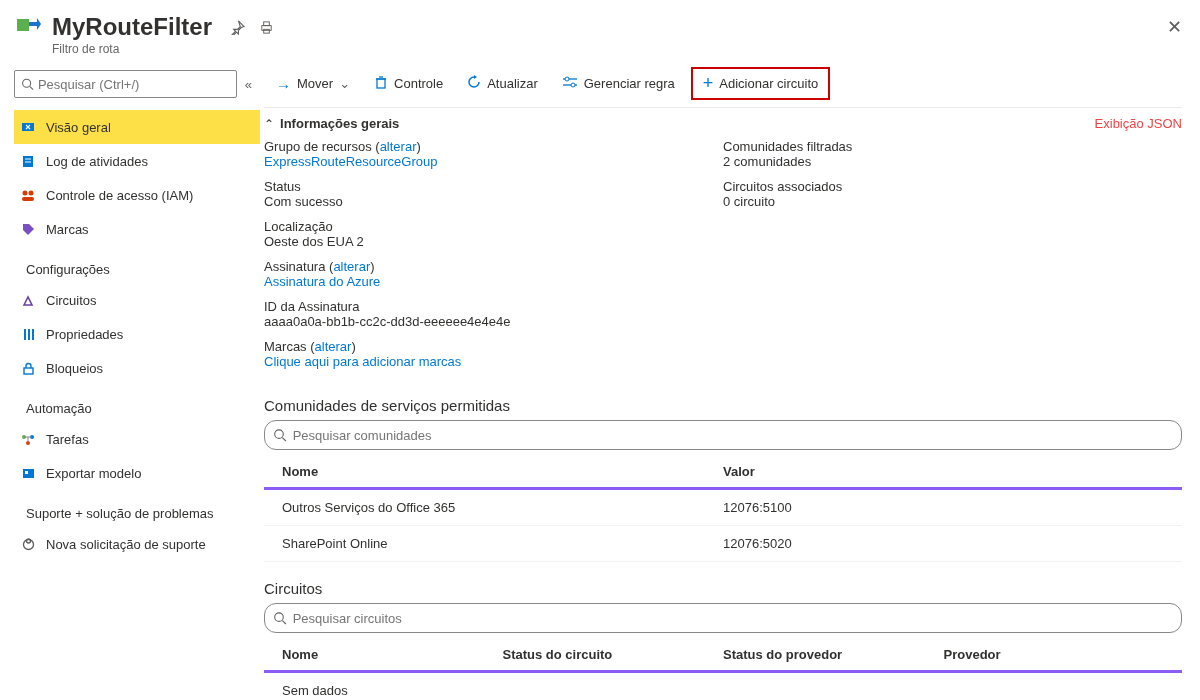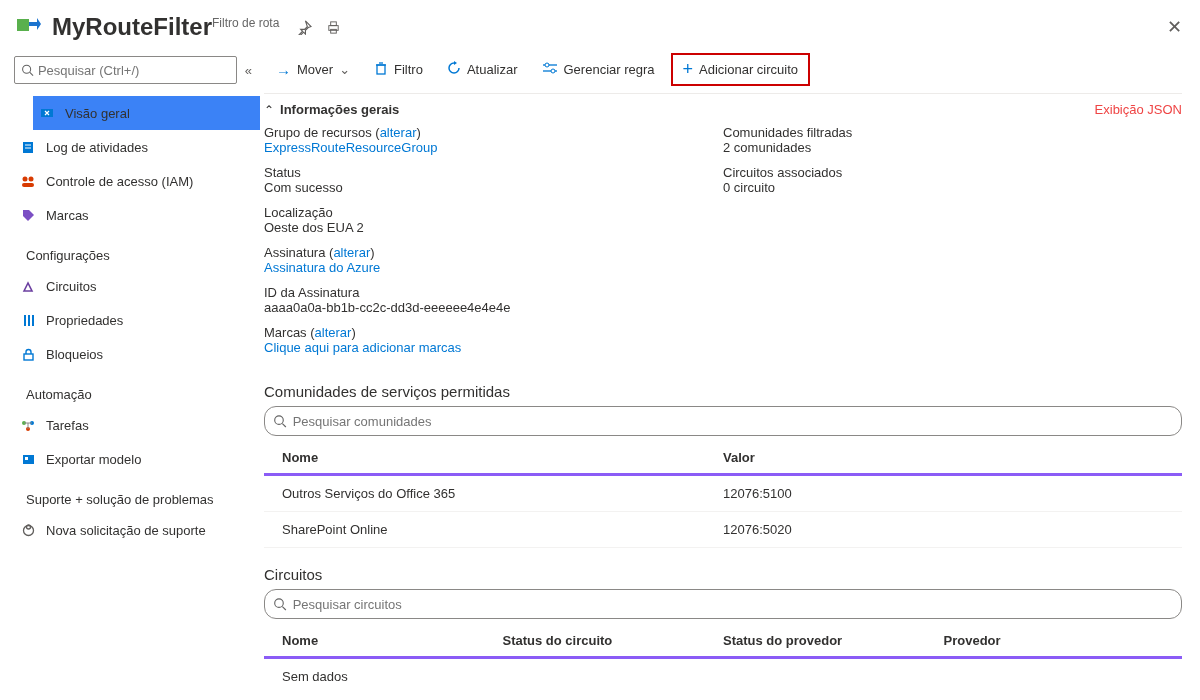--- a/index.html
+++ b/index.html
@@ -2,35 +2,35 @@
 <html><head>
 <meta charset="utf-8">
 <style>
   * { box-sizing: border-box; margin: 0; padding: 0; }
   body { font-family: "Segoe UI", Arial, sans-serif; font-size: 13px; color: #323130; background: #fff; width: 1200px; }
   .header { display: flex; align-items: flex-start; padding: 14px 18px 4px 14px; }
   .header-icon { width: 28px; height: 28px; margin-right: 10px; display:flex; align-items:center; justify-content:center; }
   .header-title { font-size: 24px; font-weight: 600; line-height: 1.1; }
   .header-subtitle { font-size: 12px; color: #666; margin-top: 2px; }
   .header-left { display:flex; align-items:flex-start; }
-  .header-title-block { display:flex; flex-direction:row; }
+  .header-title-block { display:flex; flex-direction:column; }
   .header-actions { display:flex; gap: 14px; margin-left: 18px; align-items:center; margin-top:6px; }
   .header-spacer { flex:1; }
   .close-x { font-size: 18px; color:#605e5c; cursor:pointer; margin-top:2px; }
   .pin-icon, .print-icon { color:#605e5c; cursor:pointer; }
 
   .layout { display:flex; }
   .sidebar { width: 260px; padding: 10px 0 0 14px; }
   .search-row { display:flex; align-items:center; gap:8px; margin-bottom:12px; padding-right:10px;}
   .search-box { flex:1; display:flex; align-items:center; border:1px solid #8a8886; height:28px; padding:0 6px; border-radius:2px; color:#616161;}
   .search-box input { border:none; outline:none; font-size:13px; width:100%; color:#616161; }
   .collapse-chevrons { color:#605e5c; cursor:pointer; font-size:13px; letter-spacing:-2px; }
 
   .nav-item { display:flex; align-items:center; height:34px; padding-left:6px; gap:10px; cursor:pointer; }
-  .nav-item.active { background:#3b82f6;margin-left:19px; }
+  .nav-item.active { background:#fde047; }
   .nav-item .nav-icon { width:16px; display:flex; justify-content:center; }
   .nav-group-label { font-size:13px; font-weight:400; color:#323130; margin: 16px 0 6px 12px; }
 
   .main { flex:1; padding: 0 18px 20px 4px; }
   .toolbar { display:flex; align-items:center; height:48px; border-bottom:1px solid #edebe9; gap: 0; }
   .tb-btn { display:flex; align-items:center; gap:6px; padding: 6px 12px; cursor:pointer; color:#323130;}
   .tb-btn .ic { color:#0078d4; font-size:15px; }
   .tb-add { border:2px solid #cc0000; padding:4px 10px; margin-left:4px;}
   .tb-add .ic { color:#0078d4; }
   .tb-add span.lbl { color:#323130;}
@@ -216,21 +216,21 @@
         <span class="ic">→</span>
         <span class="lbl">Mover</span>
         <span style="color:#605e5c;">⌄</span>
       </div>
       <div class="tb-btn">
         <span class="ic"><svg width="14" height="14">
               <rect x="3" y="4" width="8" height="9" fill="none" stroke="#0078d4" stroke-width="1.3"></rect>
               <line x1="2" y1="4" x2="12" y2="4" stroke="#0078d4" stroke-width="1.3"></line>
               <line x1="5" y1="2" x2="9" y2="2" stroke="#0078d4" stroke-width="1.3"></line>
             </svg></span>
-        <span class="lbl">Filtro</span>
+        <span class="lbl">Controle</span>
       </div>
       <div class="tb-btn">
         <span class="ic"><svg width="14" height="14">
               <path d="M12 7 A5 5 0 1 1 7 2" fill="none" stroke="#0078d4" stroke-width="1.5"></path>
               <path d="M7 0 L7 4 L10 2 Z" fill="#0078d4"></path>
             </svg></span>
         <span class="lbl">Atualizar</span>
       </div>
       <div class="tb-btn">
         <span class="ic"><svg width="16" height="14">

